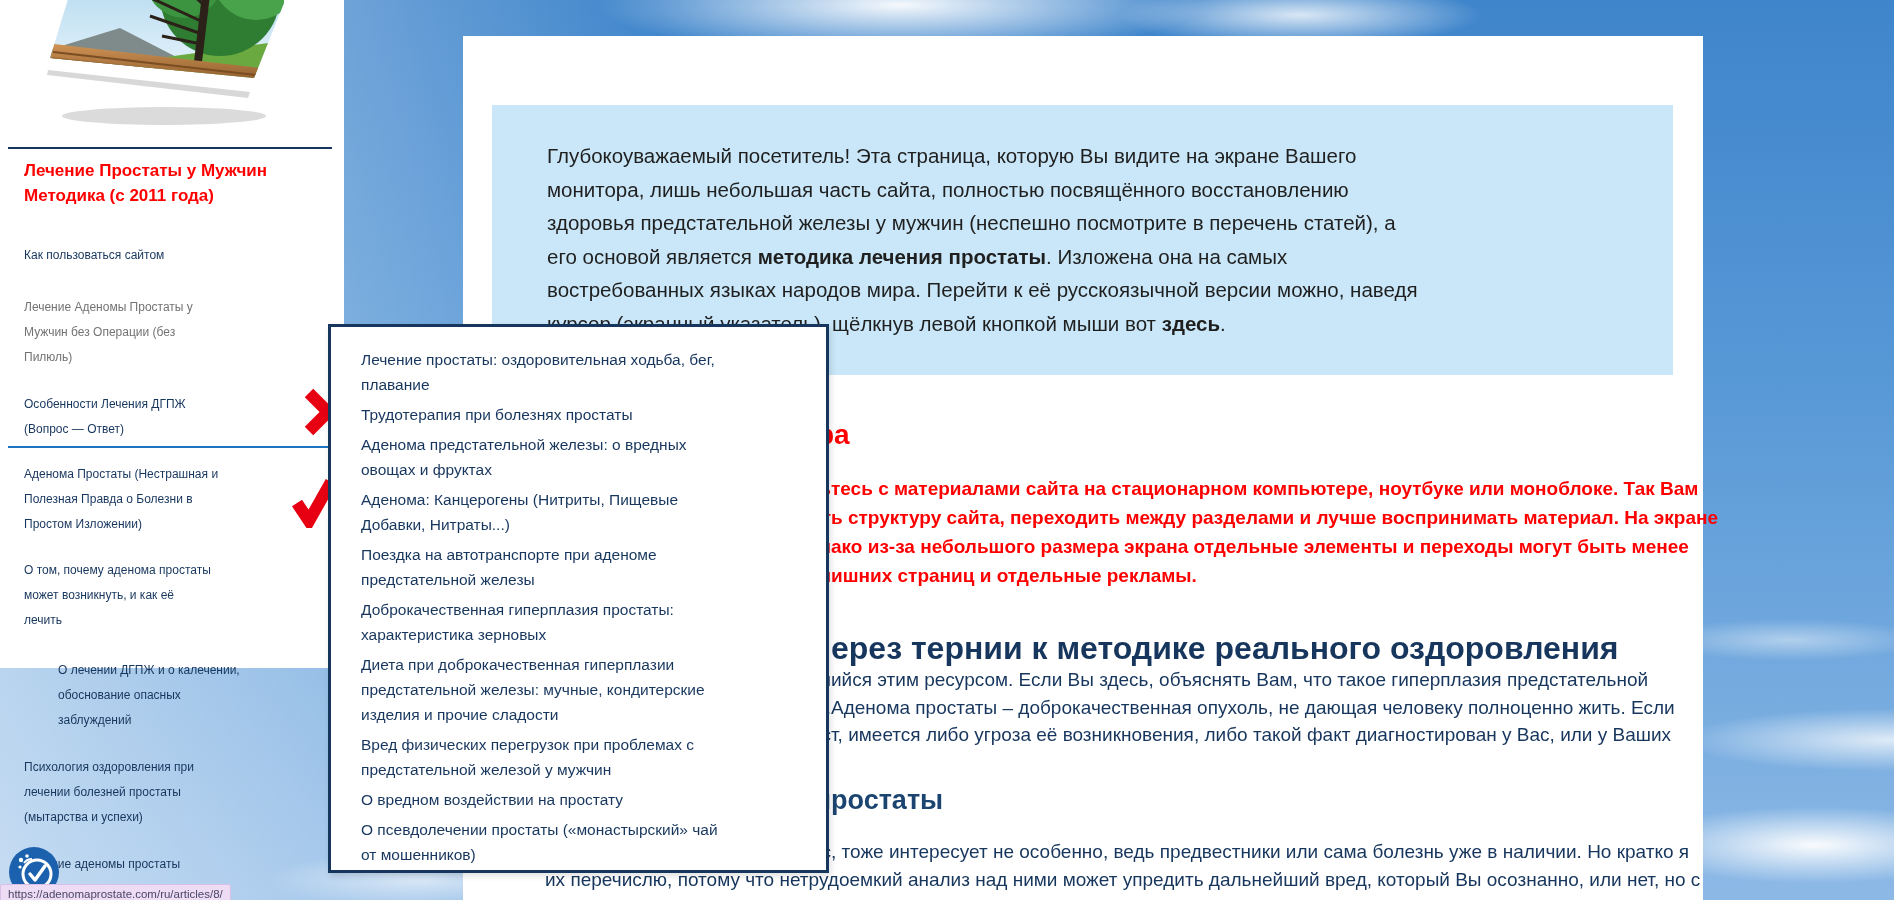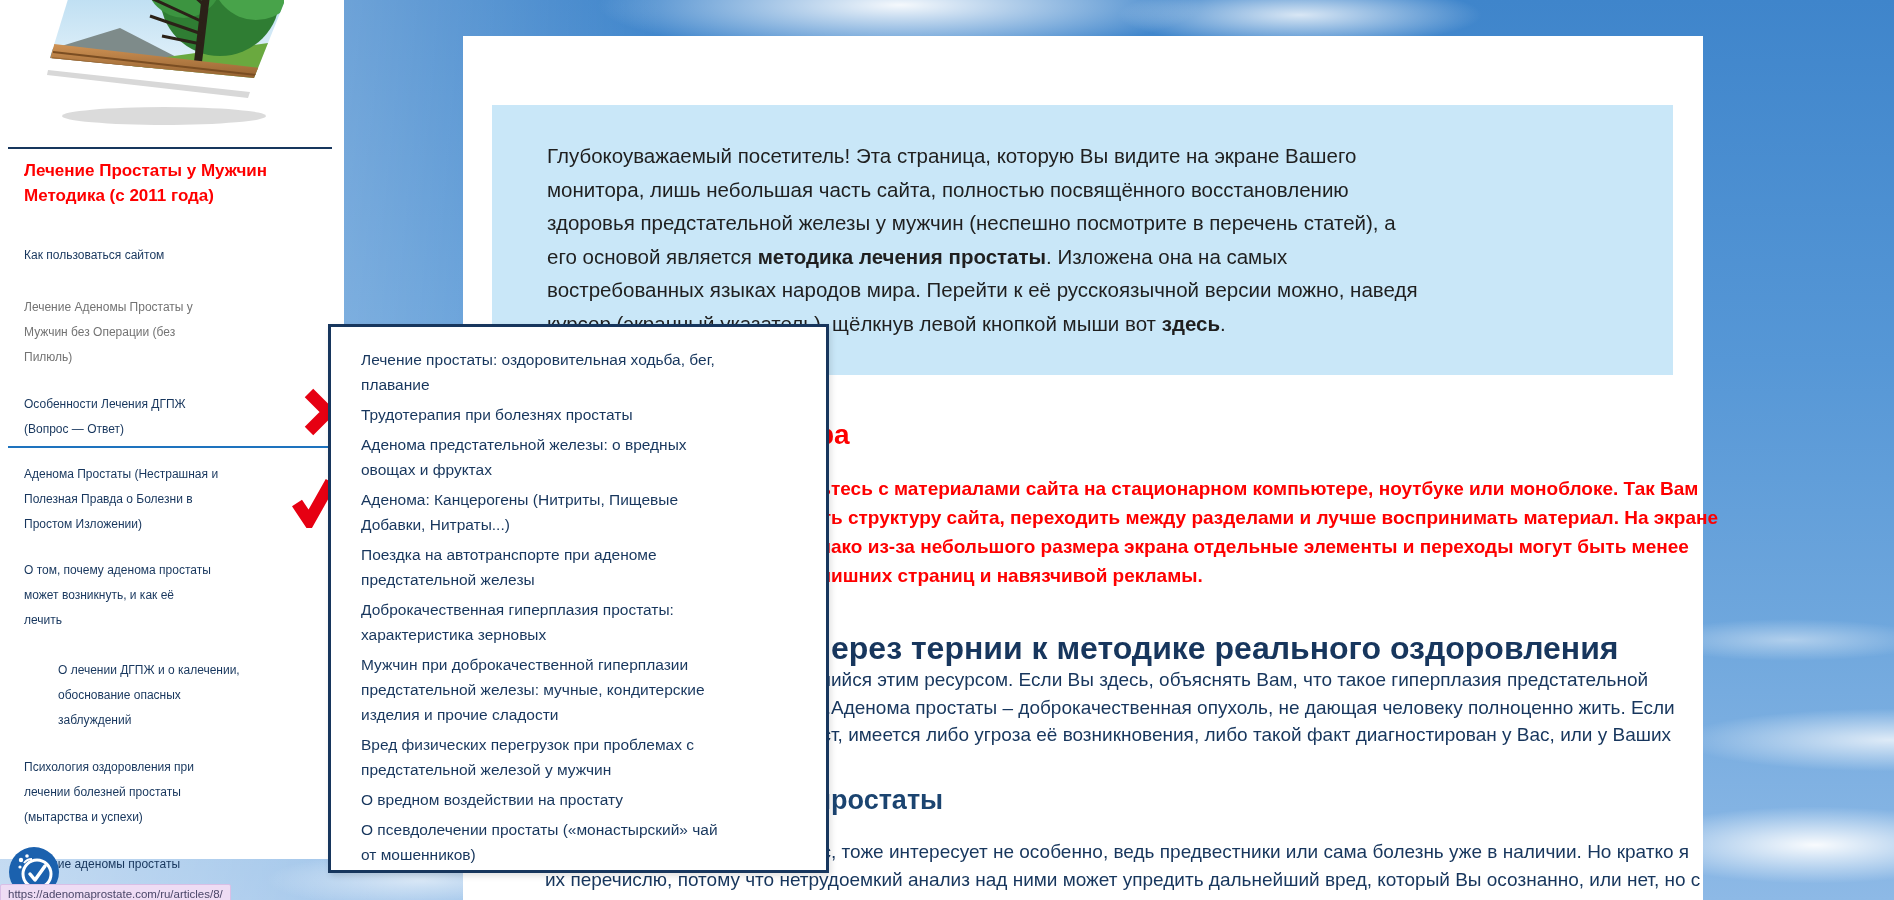--- a/index.html
+++ b/index.html
@@ -12,21 +12,21 @@
       radial-gradient(ellipse 260px 55px at 1815px 845px, rgba(255,255,255,.95), rgba(255,255,255,0) 70%),
       radial-gradient(ellipse 300px 45px at 1890px 740px, rgba(255,255,255,.75), rgba(255,255,255,0) 70%),
       radial-gradient(ellipse 200px 30px at 1790px 640px, rgba(255,255,255,.45), rgba(255,255,255,0) 70%),
       radial-gradient(ellipse 420px 70px at 900px 5px, rgba(255,255,255,.95), rgba(255,255,255,0) 72%),
       radial-gradient(ellipse 260px 45px at 1300px 15px, rgba(255,255,255,.8), rgba(255,255,255,0) 70%),
       radial-gradient(ellipse 220px 40px at 420px 880px, rgba(255,255,255,.6), rgba(255,255,255,0) 70%),
       linear-gradient(90deg, rgba(255,255,255,.5) 0%, rgba(255,255,255,0) 35%),
       linear-gradient(180deg,#3f85cb 0%,#5697d6 40%,#6fa7dd 70%,#8db9e6 100%);
   }
   
-  .sidebar{position:absolute;left:0;top:0;width:344px;height:859px;background:#ffffff;z-index:4;}
+  .sidebar{position:absolute;left:0;top:0;width:344px;height:668px;background:#ffffff;z-index:4;}
   .content-panel{position:absolute;left:463px;top:36px;width:1240px;height:864px;background:#ffffff;z-index:2;}
   
   .logo-wrap{position:absolute;left:22px;top:0;width:262px;height:132px;}
   .divider-navy{position:absolute;left:8px;top:147px;width:324px;height:2px;background:#17365d;}
   .divider-blue{position:absolute;left:8px;top:446px;width:324px;height:2px;background:#1e73be;}
   .side-title{position:absolute;left:24px;top:158px;width:305px;
     color:#fe0000;font-weight:bold;font-size:17px;line-height:25px;white-space:pre-line;}
   .side-nav{position:absolute;left:24px;top:243px;width:306px;}
   .side-item{position:relative;font-size:12px;line-height:25px;color:#17365d;white-space:pre-line;cursor:pointer;}
   .side-item.blue{color:#737373;}
@@ -175,21 +175,21 @@
       <div class="masked-line">
         <div class="mask">
           <span>смартфона тоже можно, одн</span>
         </div>
         <span>ако из-за небольшого размера экрана отдельные элементы и переходы могут быть менее</span>
       </div>
       <div class="masked-line">
         <div class="mask">
           <span>только суть, без л</span>
         </div>
-        <span>ишних страниц и навязчивой рекламы.</span>
+        <span>ишних страниц и отдельные рекламы.</span>
       </div>
     </div>
 
   <div class="h2-line">
       <div class="masked-line">
         <div class="mask">
           <span>Ч</span>
         </div>
         <span>ерез тернии к методике реального оздоровления</span>
       </div>
@@ -243,21 +243,21 @@
 плавание</div>
       <div class="flyout-item">Трудотерапия при болезнях простаты</div>
       <div class="flyout-item">Аденома предстательной железы: о вредных
 овощах и фруктах</div>
       <div class="flyout-item">Аденома: Канцерогены (Нитриты, Пищевые
 Добавки, Нитраты...)</div>
       <div class="flyout-item">Поездка на автотранспорте при аденоме
 предстательной железы</div>
       <div class="flyout-item">Доброкачественная гиперплазия простаты:
 характеристика зерновых</div>
-      <div class="flyout-item">Мужчин при доброкачественной гиперплазии
+      <div class="flyout-item">Диета при доброкачественная гиперплазии
 предстательной железы: мучные, кондитерские
 изделия и прочие сладости</div>
       <div class="flyout-item">Вред физических перегрузок при проблемах с
 предстательной железой у мужчин</div>
       <div class="flyout-item">О вредном воздействии на простату</div>
       <div class="flyout-item">О псевдолечении простаты («монастырский» чай
 от мошенников)</div>
     </div>
 
 </div>

